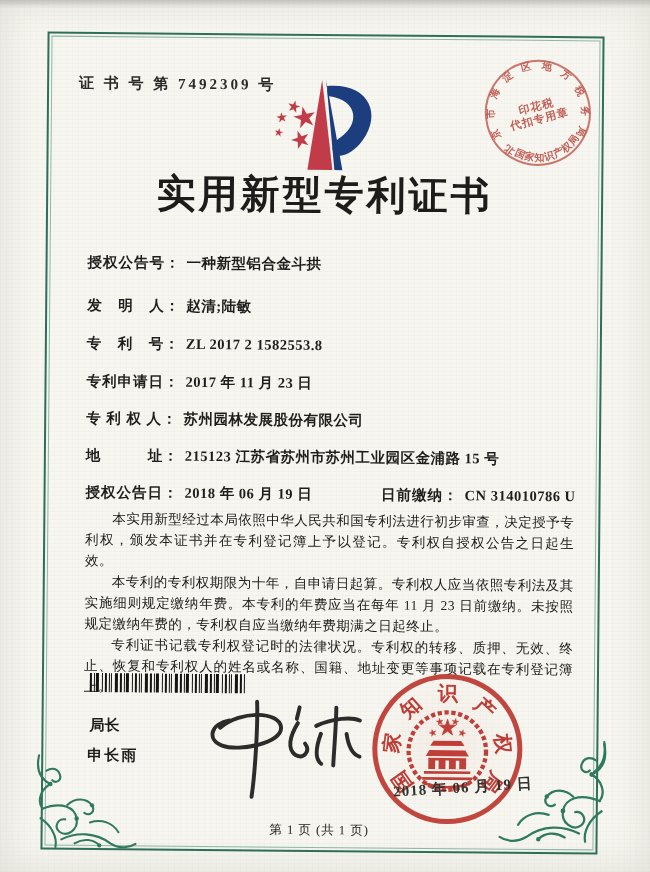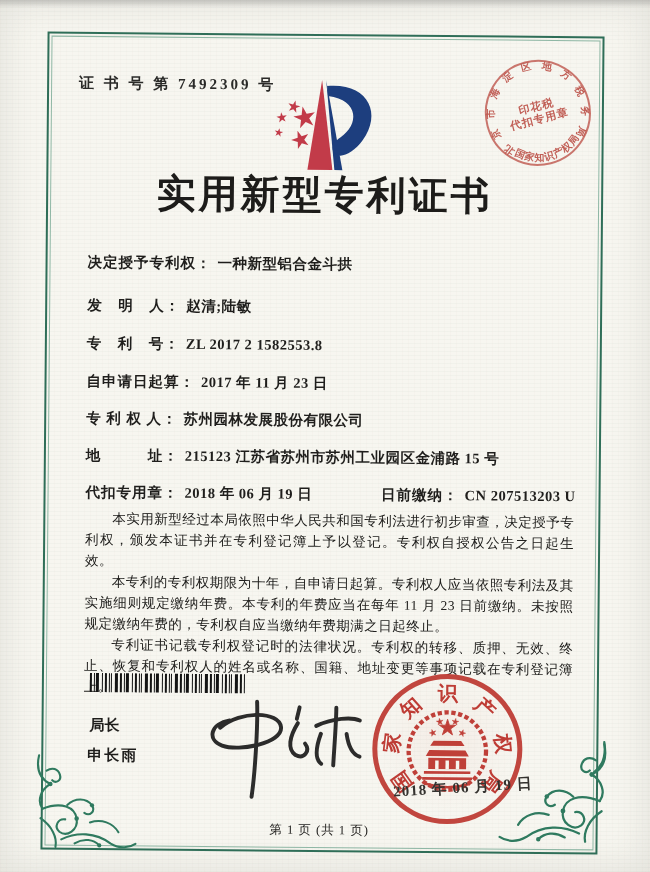--- a/index.html
+++ b/index.html
@@ -124,51 +124,51 @@
           <span class="arc-ch" style="transform: rotate(154.667deg) translateY(-45px) rotate(180deg);">权</span>
           <span class="arc-ch" style="transform: rotate(142deg) translateY(-45px) rotate(180deg);">局</span>
         </div>
       <div class="tax-center">
         <div>印花税</div>
         <div>代扣专用章</div>
       </div>
     </div>
 
     <div class="field-row" style="top:218px">
-      <span class="flabel">决定授予专利权：</span>
+      <span class="flabel">授权公告号：</span>
       <span class="fvalue">一种新型铝合金斗拱</span>
     </div>
     <div class="field-row" style="top:261px">
       <span class="flabel">发　明　人：</span>
       <span class="fvalue">赵清;陆敏</span>
     </div>
     <div class="field-row" style="top:299px">
       <span class="flabel">专　利　号：</span>
       <span class="fvalue">ZL 2017 2 1582553.8</span>
     </div>
     <div class="field-row" style="top:337px">
-      <span class="flabel">自申请日起算：</span>
+      <span class="flabel">专利申请日：</span>
       <span class="fvalue">2017 年 11 月 23 日</span>
     </div>
     <div class="field-row" style="top:374px">
       <span class="flabel">专 利 权 人：</span>
       <span class="fvalue">苏州园林发展股份有限公司</span>
     </div>
     <div class="field-row" style="top:411px">
       <span class="flabel">地　　　址：</span>
       <span class="fvalue">215123  江苏省苏州市苏州工业园区金浦路 15 号</span>
     </div>
     <div class="field-row grant-row" style="top:448px">
       <span class="grant-part">
-        <span class="flabel">代扣专用章：</span>
+        <span class="flabel">授权公告日：</span>
         <span class="fvalue">2018 年 06 月 19 日</span>
       </span>
       <span class="grant-part">
         <span class="flabel">日前缴纳：</span>
-        <span class="fvalue">CN 207513203 U</span>
+        <span class="fvalue">CN 314010786 U</span>
       </span>
     </div>
 
     <div class="body-text">
       <p>本实用新型经过本局依照中华人民共和国专利法进行初步审查，决定授予专利权，颁发本证书并在专利登记簿上予以登记。专利权自授权公告之日起生效。</p>
       <p>本专利的专利权期限为十年，自申请日起算。专利权人应当依照专利法及其实施细则规定缴纳年费。本专利的年费应当在每年 11 月 23 日前缴纳。未按照规定缴纳年费的，专利权自应当缴纳年费期满之日起终止。</p>
       <p>专利证书记载专利权登记时的法律状况。专利权的转移、质押、无效、终止、恢复和专利权人的姓名或名称、国籍、地址变更等事项记载在专利登记簿上。</p>
     </div>
 
     <div class="barcode">

